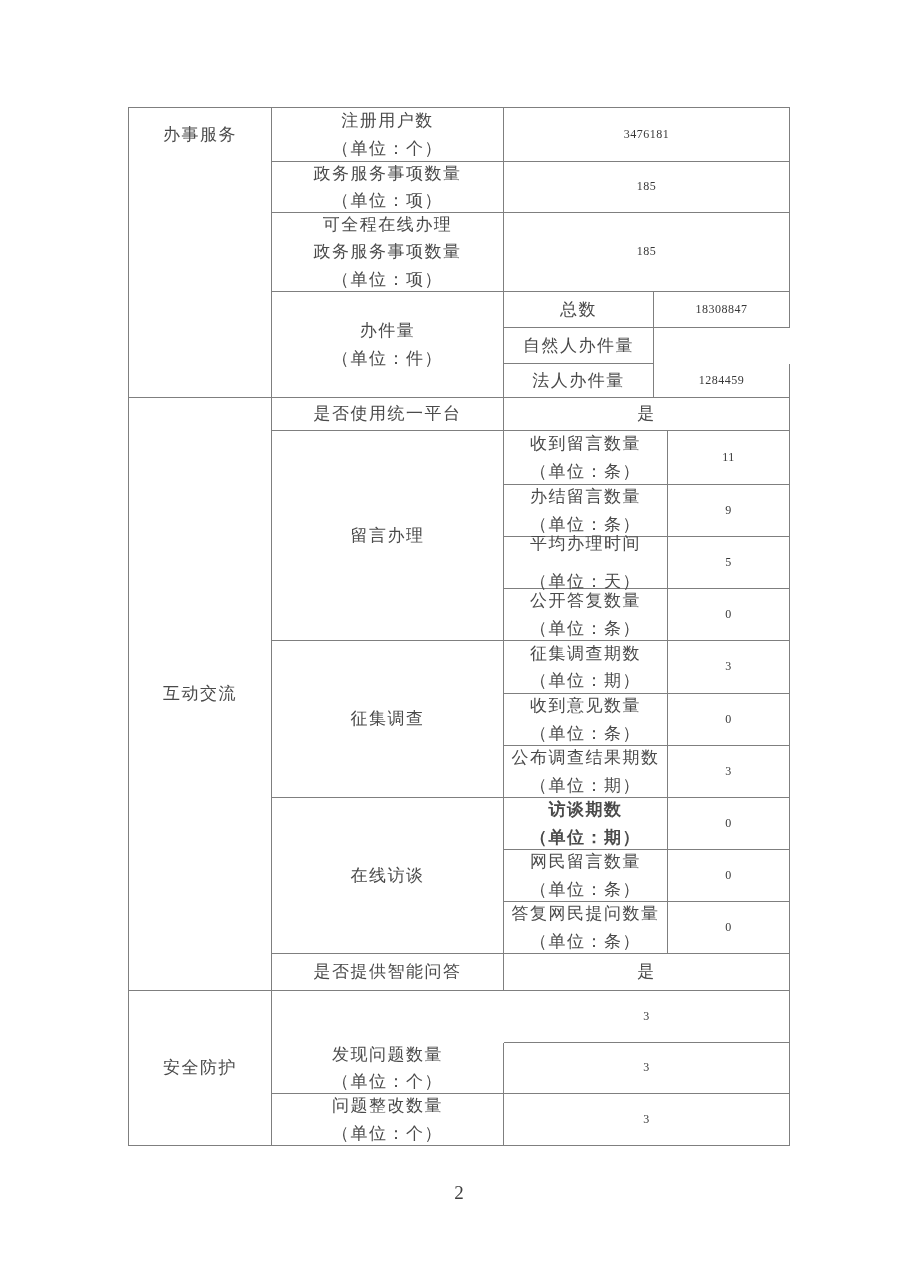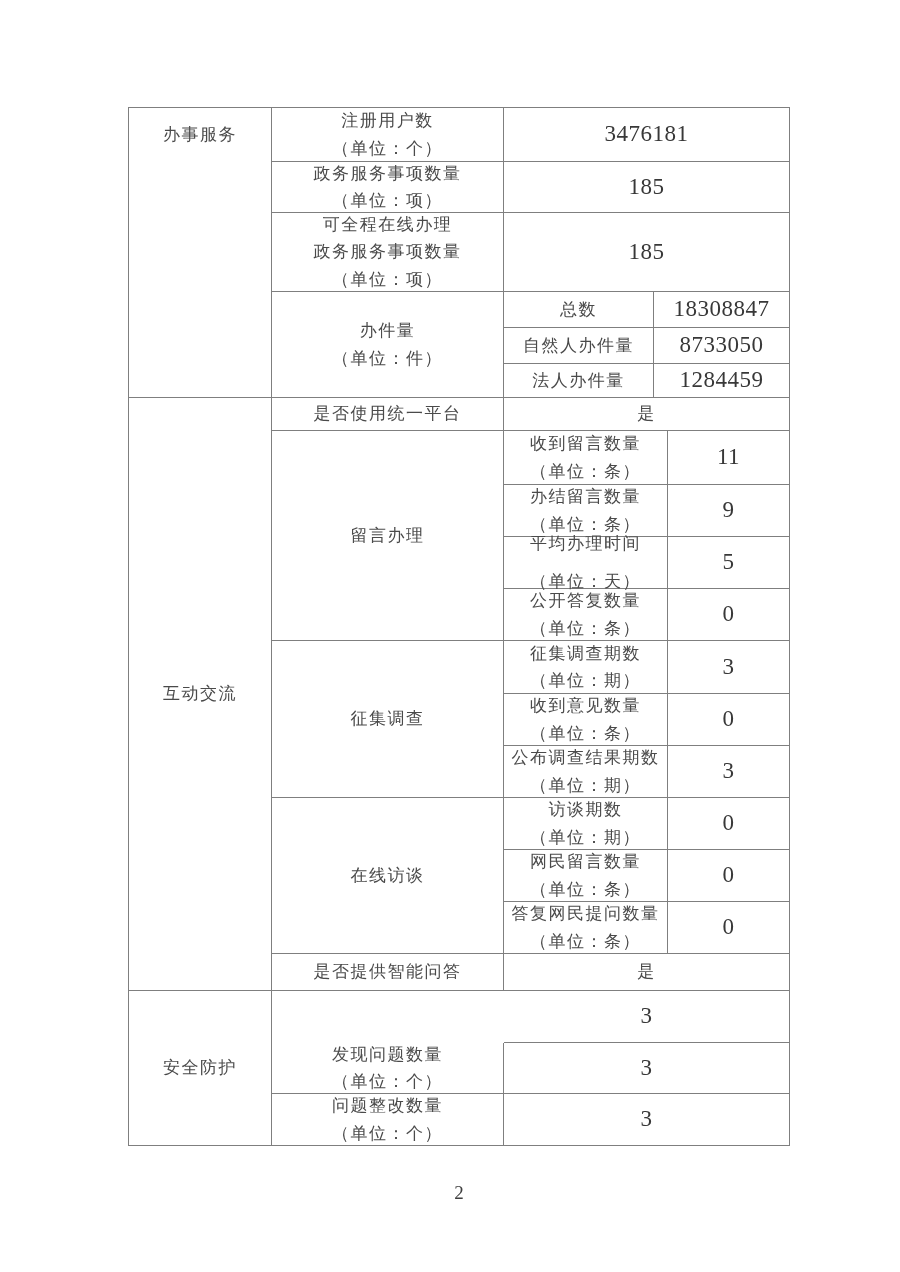--- a/index.html
+++ b/index.html
@@ -38,21 +38,21 @@
     text-align: center;
     font-size: 17px;
     letter-spacing: 1.5px;
     line-height: 1.6;
     padding: 2px 4px;
   }
   .cell.top-align { justify-content: flex-start; padding-top: 13px; }
   .cell .num {
     color: var(--num);
     letter-spacing: 0.5px;
-    font-size: 23px;
+    font-size: 12px;
   }
 </style>
 </head>
 <body>
 
 <div class="page">
   <div class="doc-table">
 
     <div class="cell top-align" style="grid-row:1/7;grid-column:1;">
       <span>办事服务</span>
@@ -95,23 +95,20 @@
     </div>
     <div class="cell" style="grid-row:4;grid-column:3;">
       <span>总数</span>
     </div>
     <div class="cell" style="grid-row:4;grid-column:4/6;">
       <span class="num">18308847</span>
     </div>
     <div class="cell" style="grid-row:5;grid-column:3;">
       <span>自然人办件量</span>
     </div>
-    <div class="cell" style="grid-row:5;grid-column:4/6;">
-      <span class="num">8733050</span>
-    </div>
     <div class="cell" style="grid-row:6;grid-column:3;">
       <span>法人办件量</span>
     </div>
     <div class="cell" style="grid-row:6;grid-column:4/6;">
       <span class="num">1284459</span>
     </div>
 
     <div class="cell" style="grid-row:7;grid-column:2;">
       <span>是否使用统一平台</span>
     </div>
@@ -172,21 +169,21 @@
       <span>公布调查结果期数</span>
       <span>（单位：期）</span>
     </div>
     <div class="cell" style="grid-row:14;grid-column:5;">
       <span class="num">3</span>
     </div>
 
     <div class="cell" style="grid-row:15/18;grid-column:2;">
       <span>在线访谈</span>
     </div>
-    <div class="cell" style="grid-row:15;grid-column:3/5;">
+    <div class="cell" style="grid-row:15;grid-column:3/5;font-weight:bold;">
       <span>访谈期数</span>
       <span>（单位：期）</span>
     </div>
     <div class="cell" style="grid-row:15;grid-column:5;">
       <span class="num">0</span>
     </div>
     <div class="cell" style="grid-row:16;grid-column:3/5;">
       <span>网民留言数量</span>
       <span>（单位：条）</span>
     </div>

